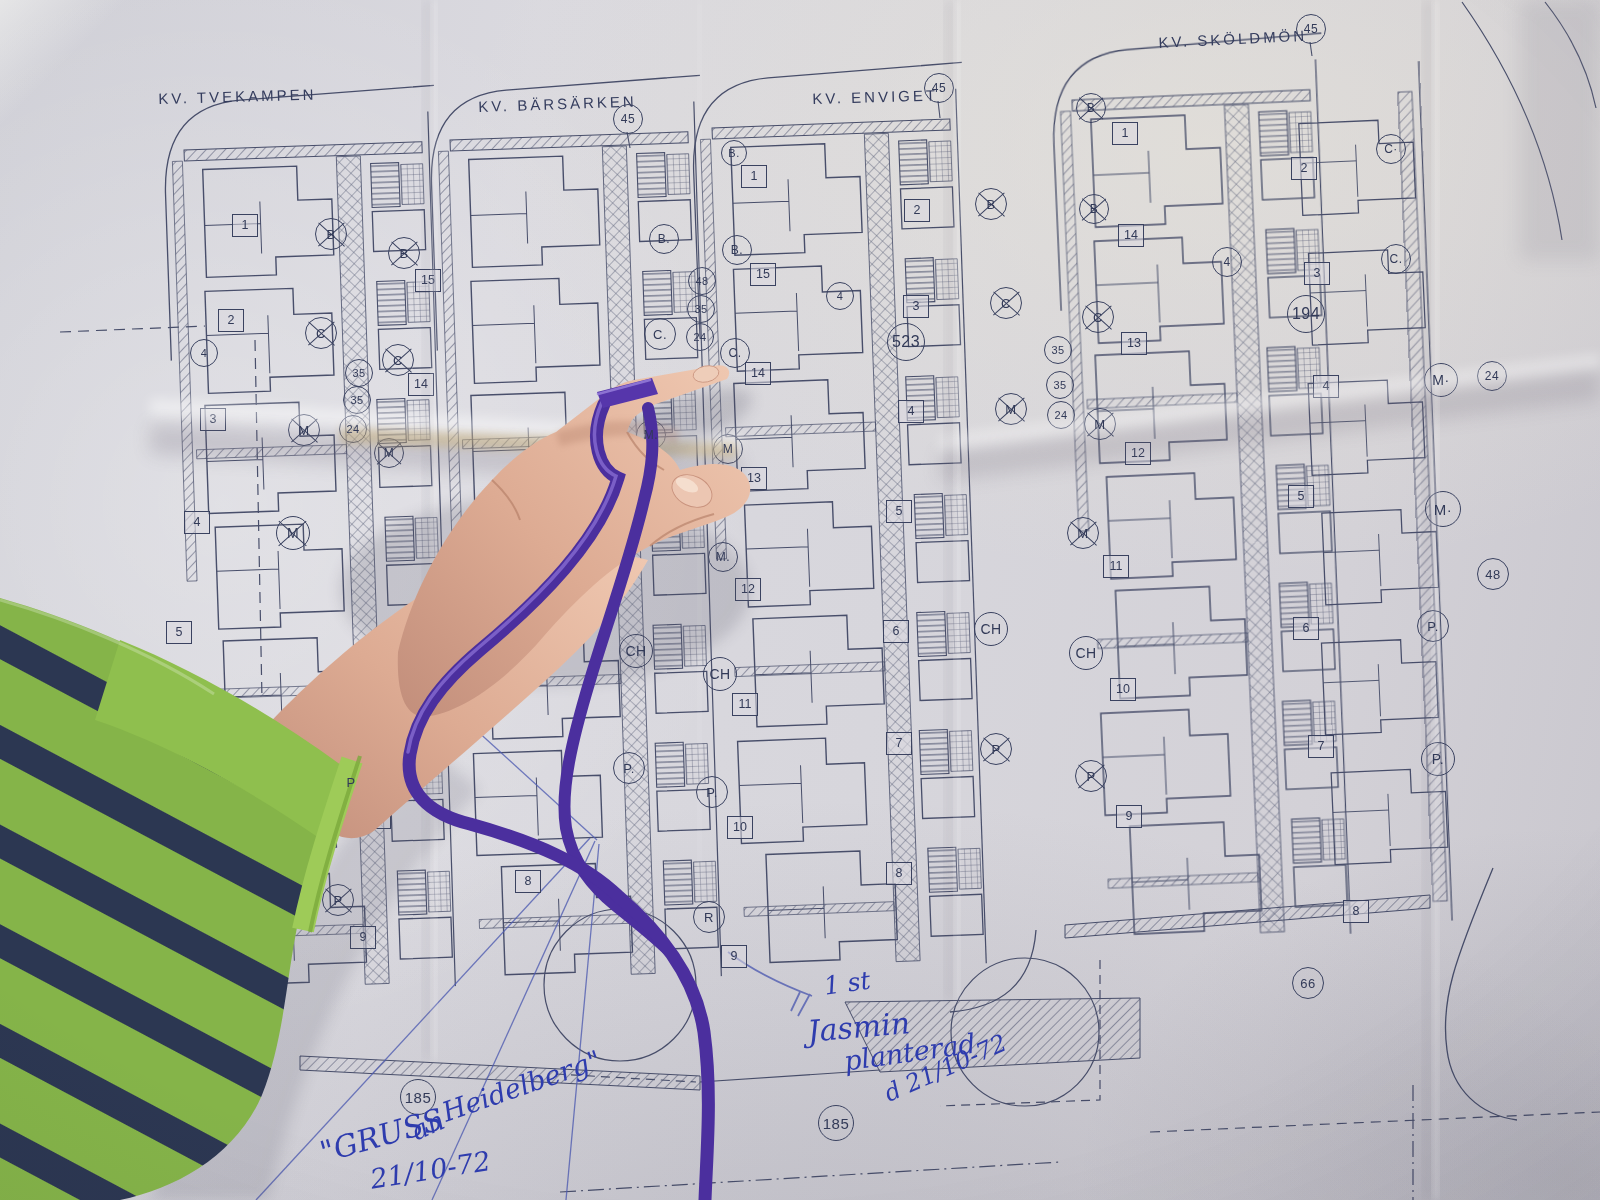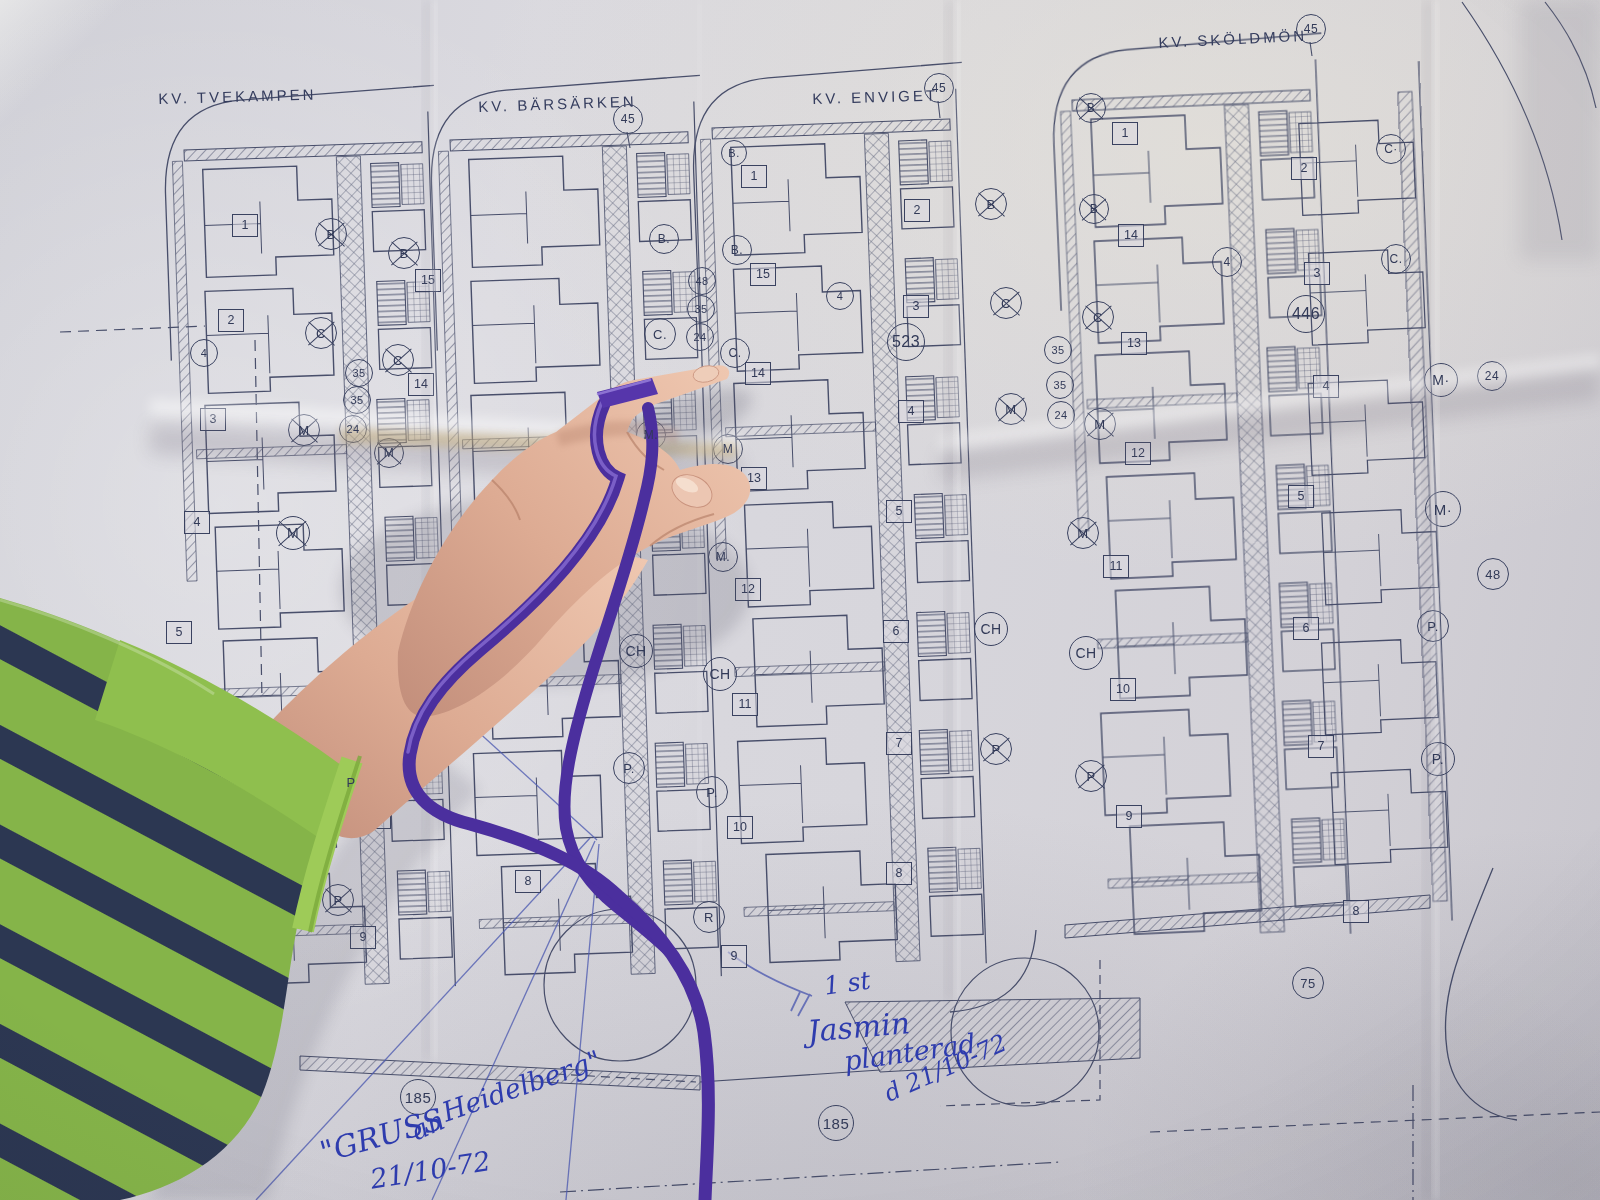--- a/index.html
+++ b/index.html
@@ -282,36 +282,36 @@
         <div class="mc" style="left: 1069px; top: 636px; width: 32px; height: 32px; font-size: 14px;">
           <span>CH</span>
         </div>
         <div class="mc crossed" style="left: 980px; top: 733px; width: 30px; height: 30px; font-size: 13px;">
           <span>P</span>
         </div>
         <div class="mc crossed" style="left: 1075px; top: 760px; width: 30px; height: 30px; font-size: 13px;">
           <span>P</span>
         </div>
         <div class="mc" style="left: 1292px; top: 967px; width: 30px; height: 30px; font-size: 13px;">
-          <span>75</span>
+          <span>66</span>
         </div>
         <div class="mc crossed" style="left: 1076px; top: 93px; width: 28px; height: 28px; font-size: 12px;">
           <span>B</span>
         </div>
         <div class="mc crossed" style="left: 1079px; top: 194px; width: 28px; height: 28px; font-size: 12px;">
           <span>B</span>
         </div>
         <div class="mc" style="left: 1212px; top: 247px; width: 28px; height: 28px; font-size: 12px;">
           <span>4</span>
         </div>
         <div class="mc crossed" style="left: 1082px; top: 301px; width: 30px; height: 30px; font-size: 13px;">
           <span>C</span>
         </div>
         <div class="mc" style="left: 1287px; top: 295px; width: 36px; height: 36px; font-size: 16px;">
-          <span>446</span>
+          <span>194</span>
         </div>
         <div class="mc" style="left: 1376px; top: 134px; width: 28px; height: 28px; font-size: 12px;">
           <span>C·</span>
         </div>
         <div class="mc" style="left: 1381px; top: 244px; width: 28px; height: 28px; font-size: 12px;">
           <span>C.</span>
         </div>
         <div class="mc" style="left: 1424px; top: 363px; width: 32px; height: 32px; font-size: 14px;">
           <span>M·</span>
         </div>

